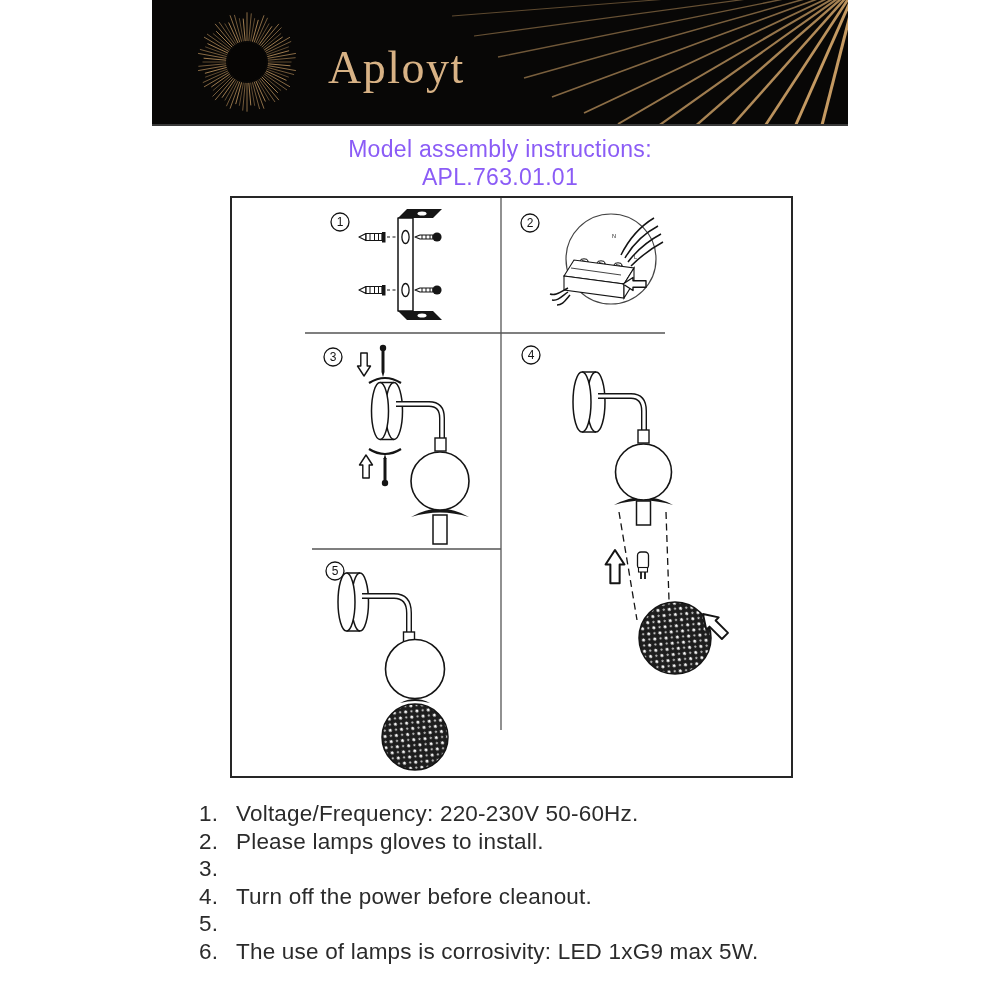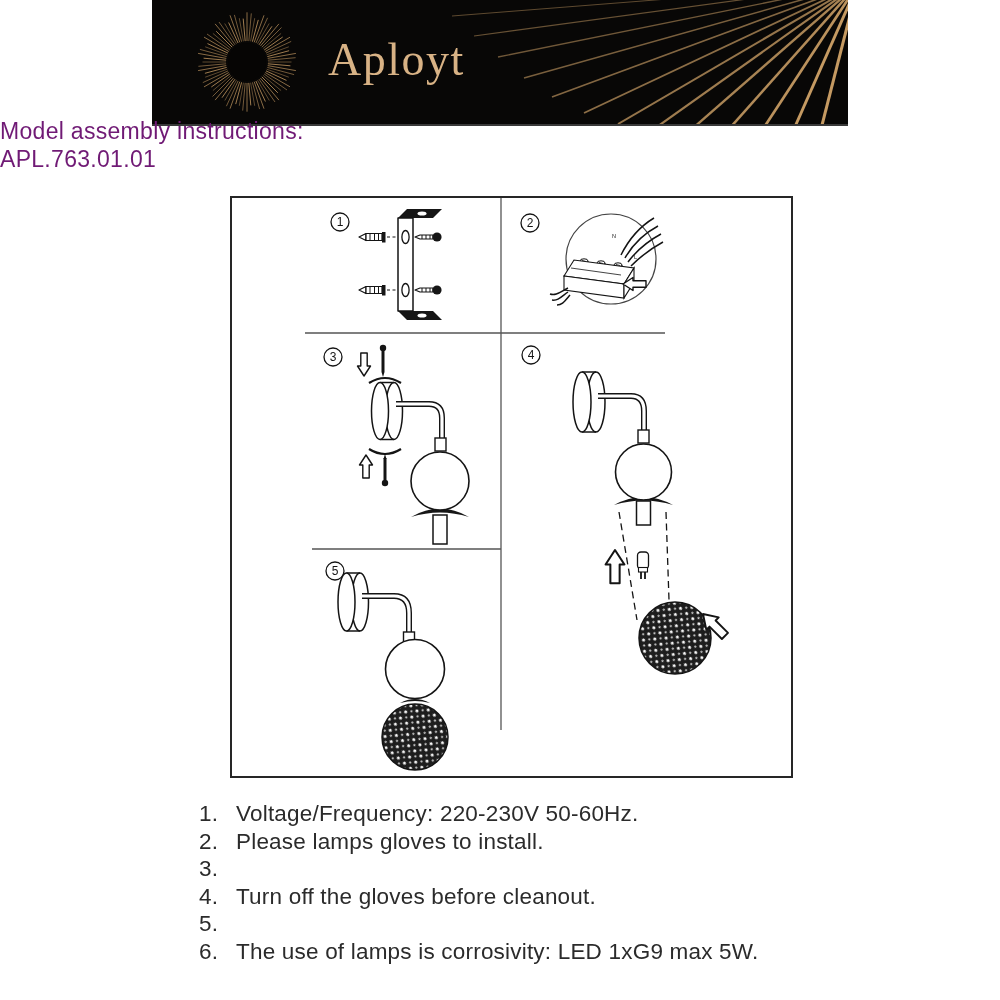--- a/index.html
+++ b/index.html
@@ -6,27 +6,27 @@
   body{
     width:1000px;height:1000px;position:relative;background:#ffffff;
     font-family:"Liberation Sans",sans-serif;overflow:hidden;color:#222;
   }
   .banner{
     position:absolute;left:152px;top:0;width:696px;height:124px;
     background:#080706;border-bottom:2px solid #393939;overflow:hidden;
   }
   .banner svg{position:absolute;left:0;top:0;}
   .wordmark{
-    position:absolute;left:176px;top:32px;height:56px;line-height:56px;
+    position:absolute;left:176px;top:40px;height:56px;line-height:56px;
     font-family:"Liberation Serif",serif;font-weight:400;
     font-size:46px;letter-spacing:1.5px;color:#d8b285;
   }
   .title-block{
-    position:absolute;left:0;top:117px;width:1000px;text-align:left;
-    font-size:23px;line-height:28px;color:#701a75;letter-spacing:.3px;
+    position:absolute;left:0;top:135px;width:1000px;text-align:center;
+    font-size:23px;line-height:28px;color:#8b5cf6;letter-spacing:.3px;
   }
   .diagram{position:absolute;left:230px;top:196px;}
   .instructions{
     position:absolute;left:199px;top:801px;width:640px;
     font-size:22.5px;color:#2b2b2b;letter-spacing:.2px;
   }
   .instr-row{display:flex;align-items:flex-start;height:27.6px;}
   .instr-num{width:37px;flex:0 0 37px;}
   .instr-text{white-space:nowrap;}
   text{font-family:"Liberation Sans",sans-serif;}
@@ -332,21 +332,21 @@
   </div>
   <div class="instr-row">
     <span class="instr-num">2.</span>
     <span class="instr-text">Please lamps gloves to install.</span>
   </div>
   <div class="instr-row">
     <span class="instr-num">3.</span>
   </div>
   <div class="instr-row">
     <span class="instr-num">4.</span>
-    <span class="instr-text">Turn off the gloves before cleanout.</span>
+    <span class="instr-text">Turn off the power before cleanout.</span>
   </div>
   <div class="instr-row">
     <span class="instr-num">5.</span>
   </div>
   <div class="instr-row">
     <span class="instr-num">6.</span>
     <span class="instr-text">The use of lamps is corrosivity: LED 1xG9 max 5W.</span>
   </div>
 </div>
 

